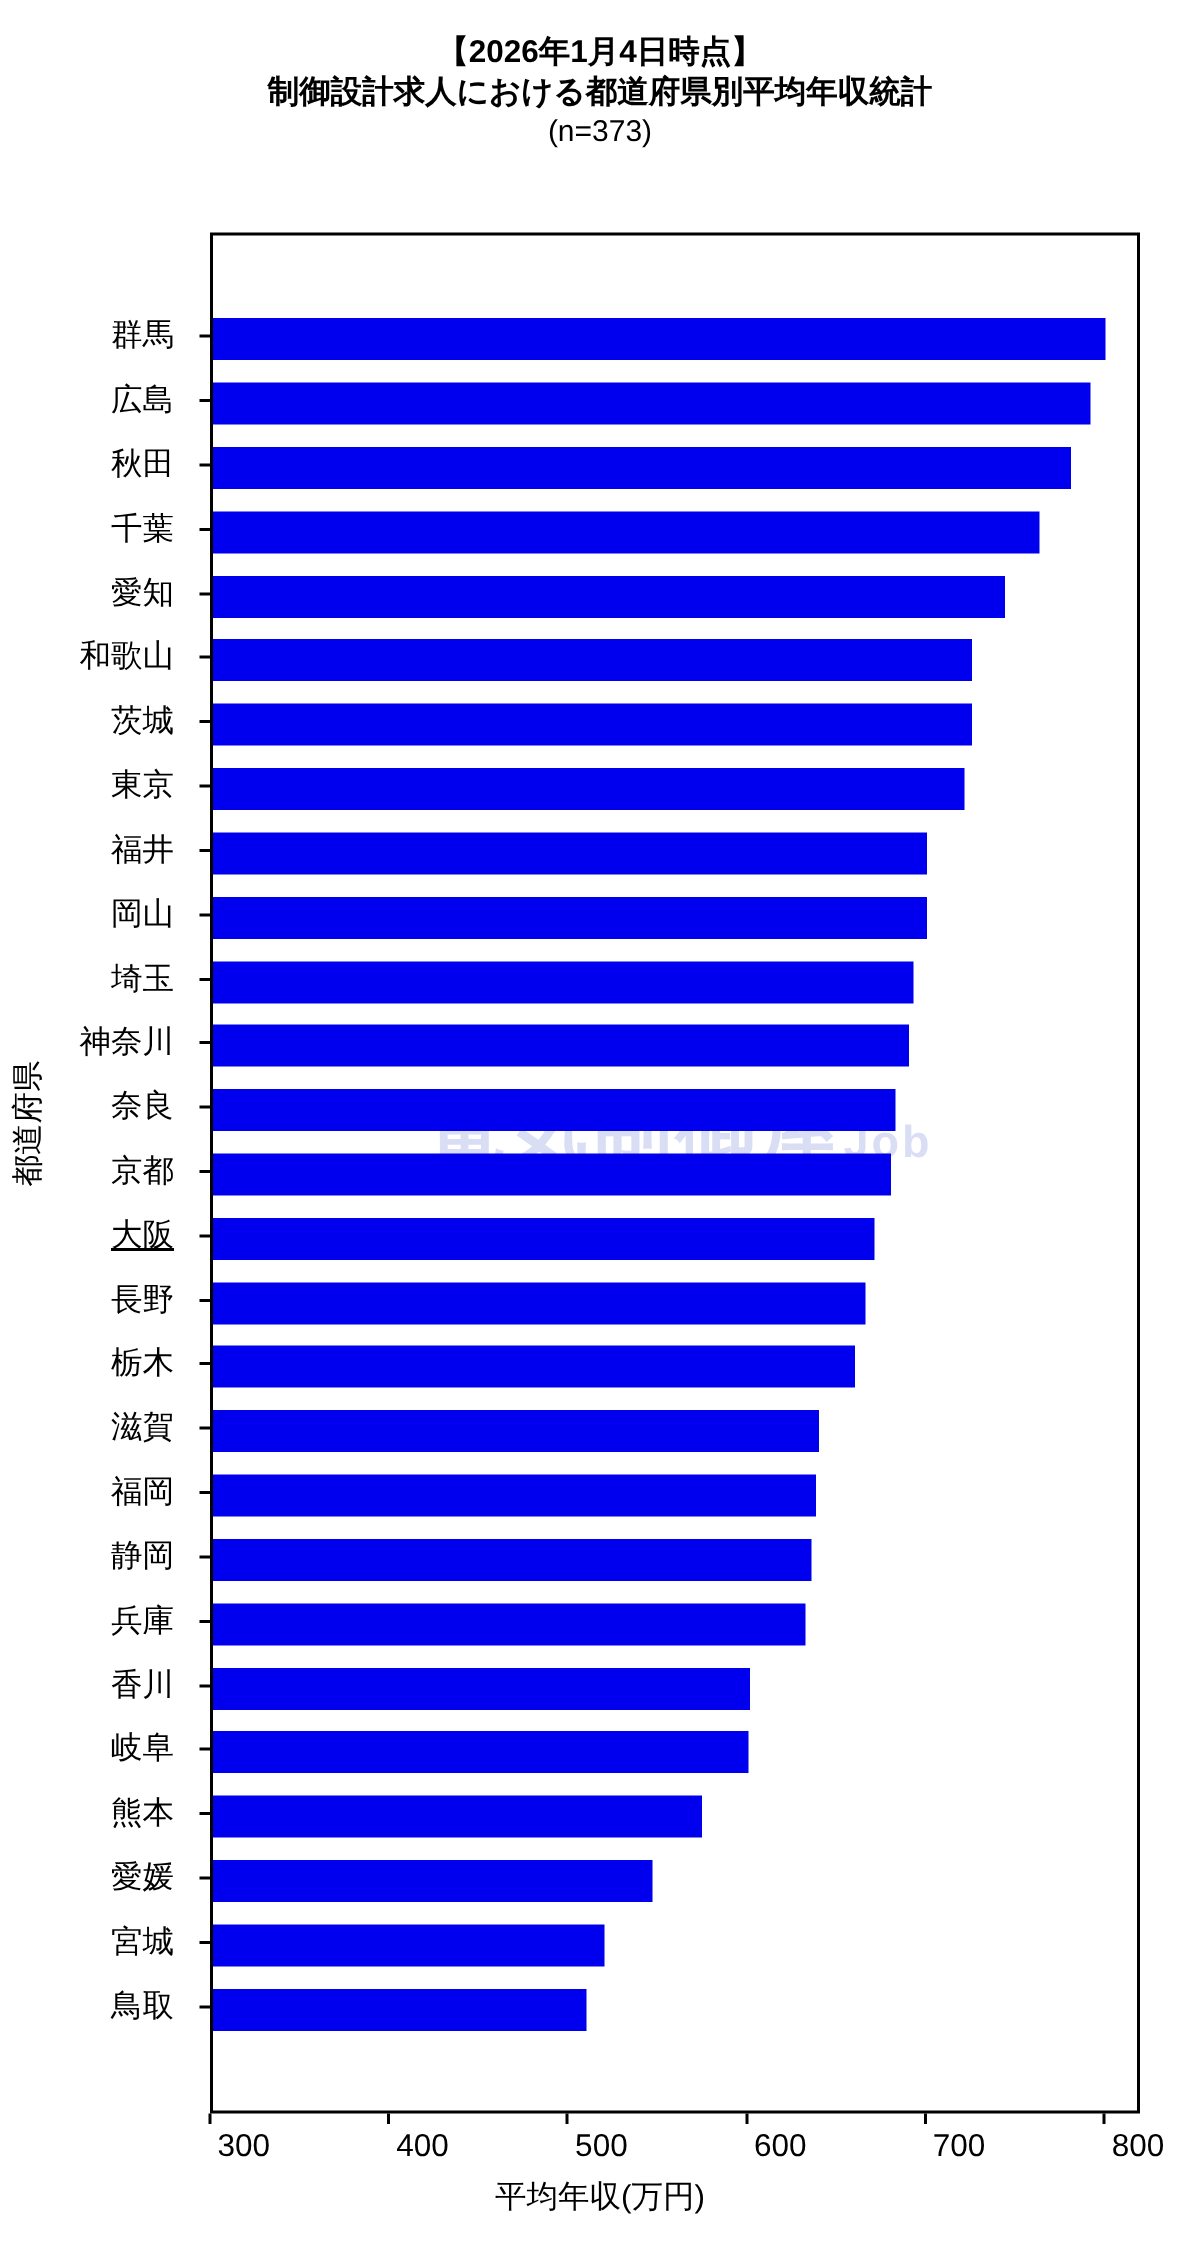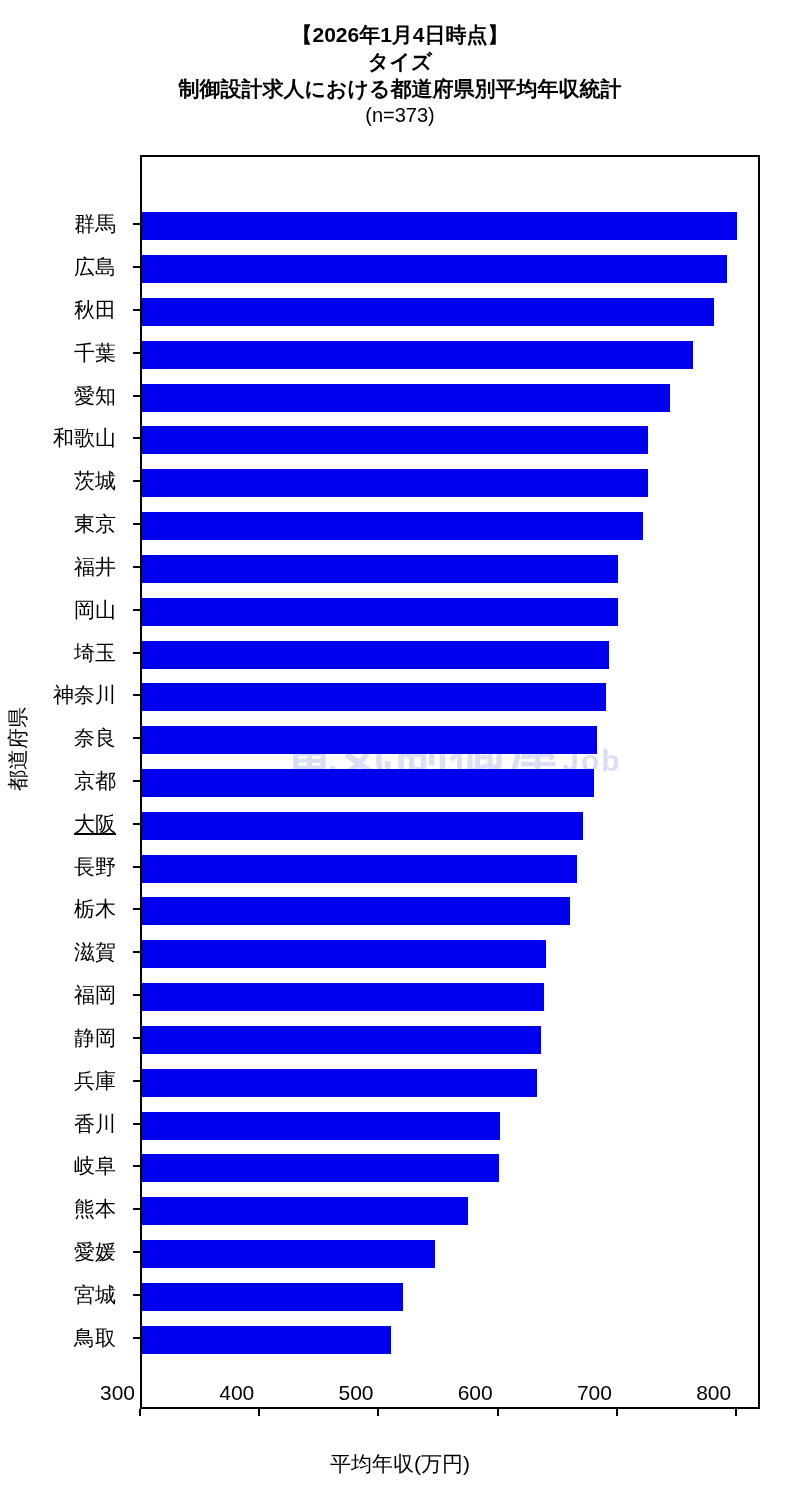--- a/index.html
+++ b/index.html
@@ -94,25 +94,25 @@
   
   .xtick-mark {
     position: absolute;
     width: 2px;
     height: 7px;
     background: #000000;
     top: 1409px;
   }
   .xtick-label {
     position: absolute;
-    top: 1381px;
+    top: 1419px;
     font-size: 21px;
     width: 80px;
     margin-left: -40px;
-    text-align: left;
+    text-align: right;
   }
   .ytick-mark {
     position: absolute;
     left: 133px;
     width: 7px;
     height: 2px;
     background: #000000;
   }
 
   
@@ -134,21 +134,20 @@
     transform: rotate(-90deg);
     transform-origin: center center;
     white-space: nowrap;
   }
 </style>
 </head>
 <body>
 
 <div id="title-block">
   <div>【2026年1月4日時点】</div>
-  <div>タイズ</div>
   <div>制御設計求人における都道府県別平均年収統計</div>
   <div class="n-line">(n=373)</div>
 </div>
 
 <div id="ylabels">
     <div class="ylabel" style="top: 58.4074px;">群馬</div>
     <div class="ylabel" style="top: 101.222px;">広島</div>
     <div class="ylabel" style="top: 144.037px;">秋田</div>
     <div class="ylabel" style="top: 186.852px;">千葉</div>
     <div class="ylabel" style="top: 229.667px;">愛知</div>

